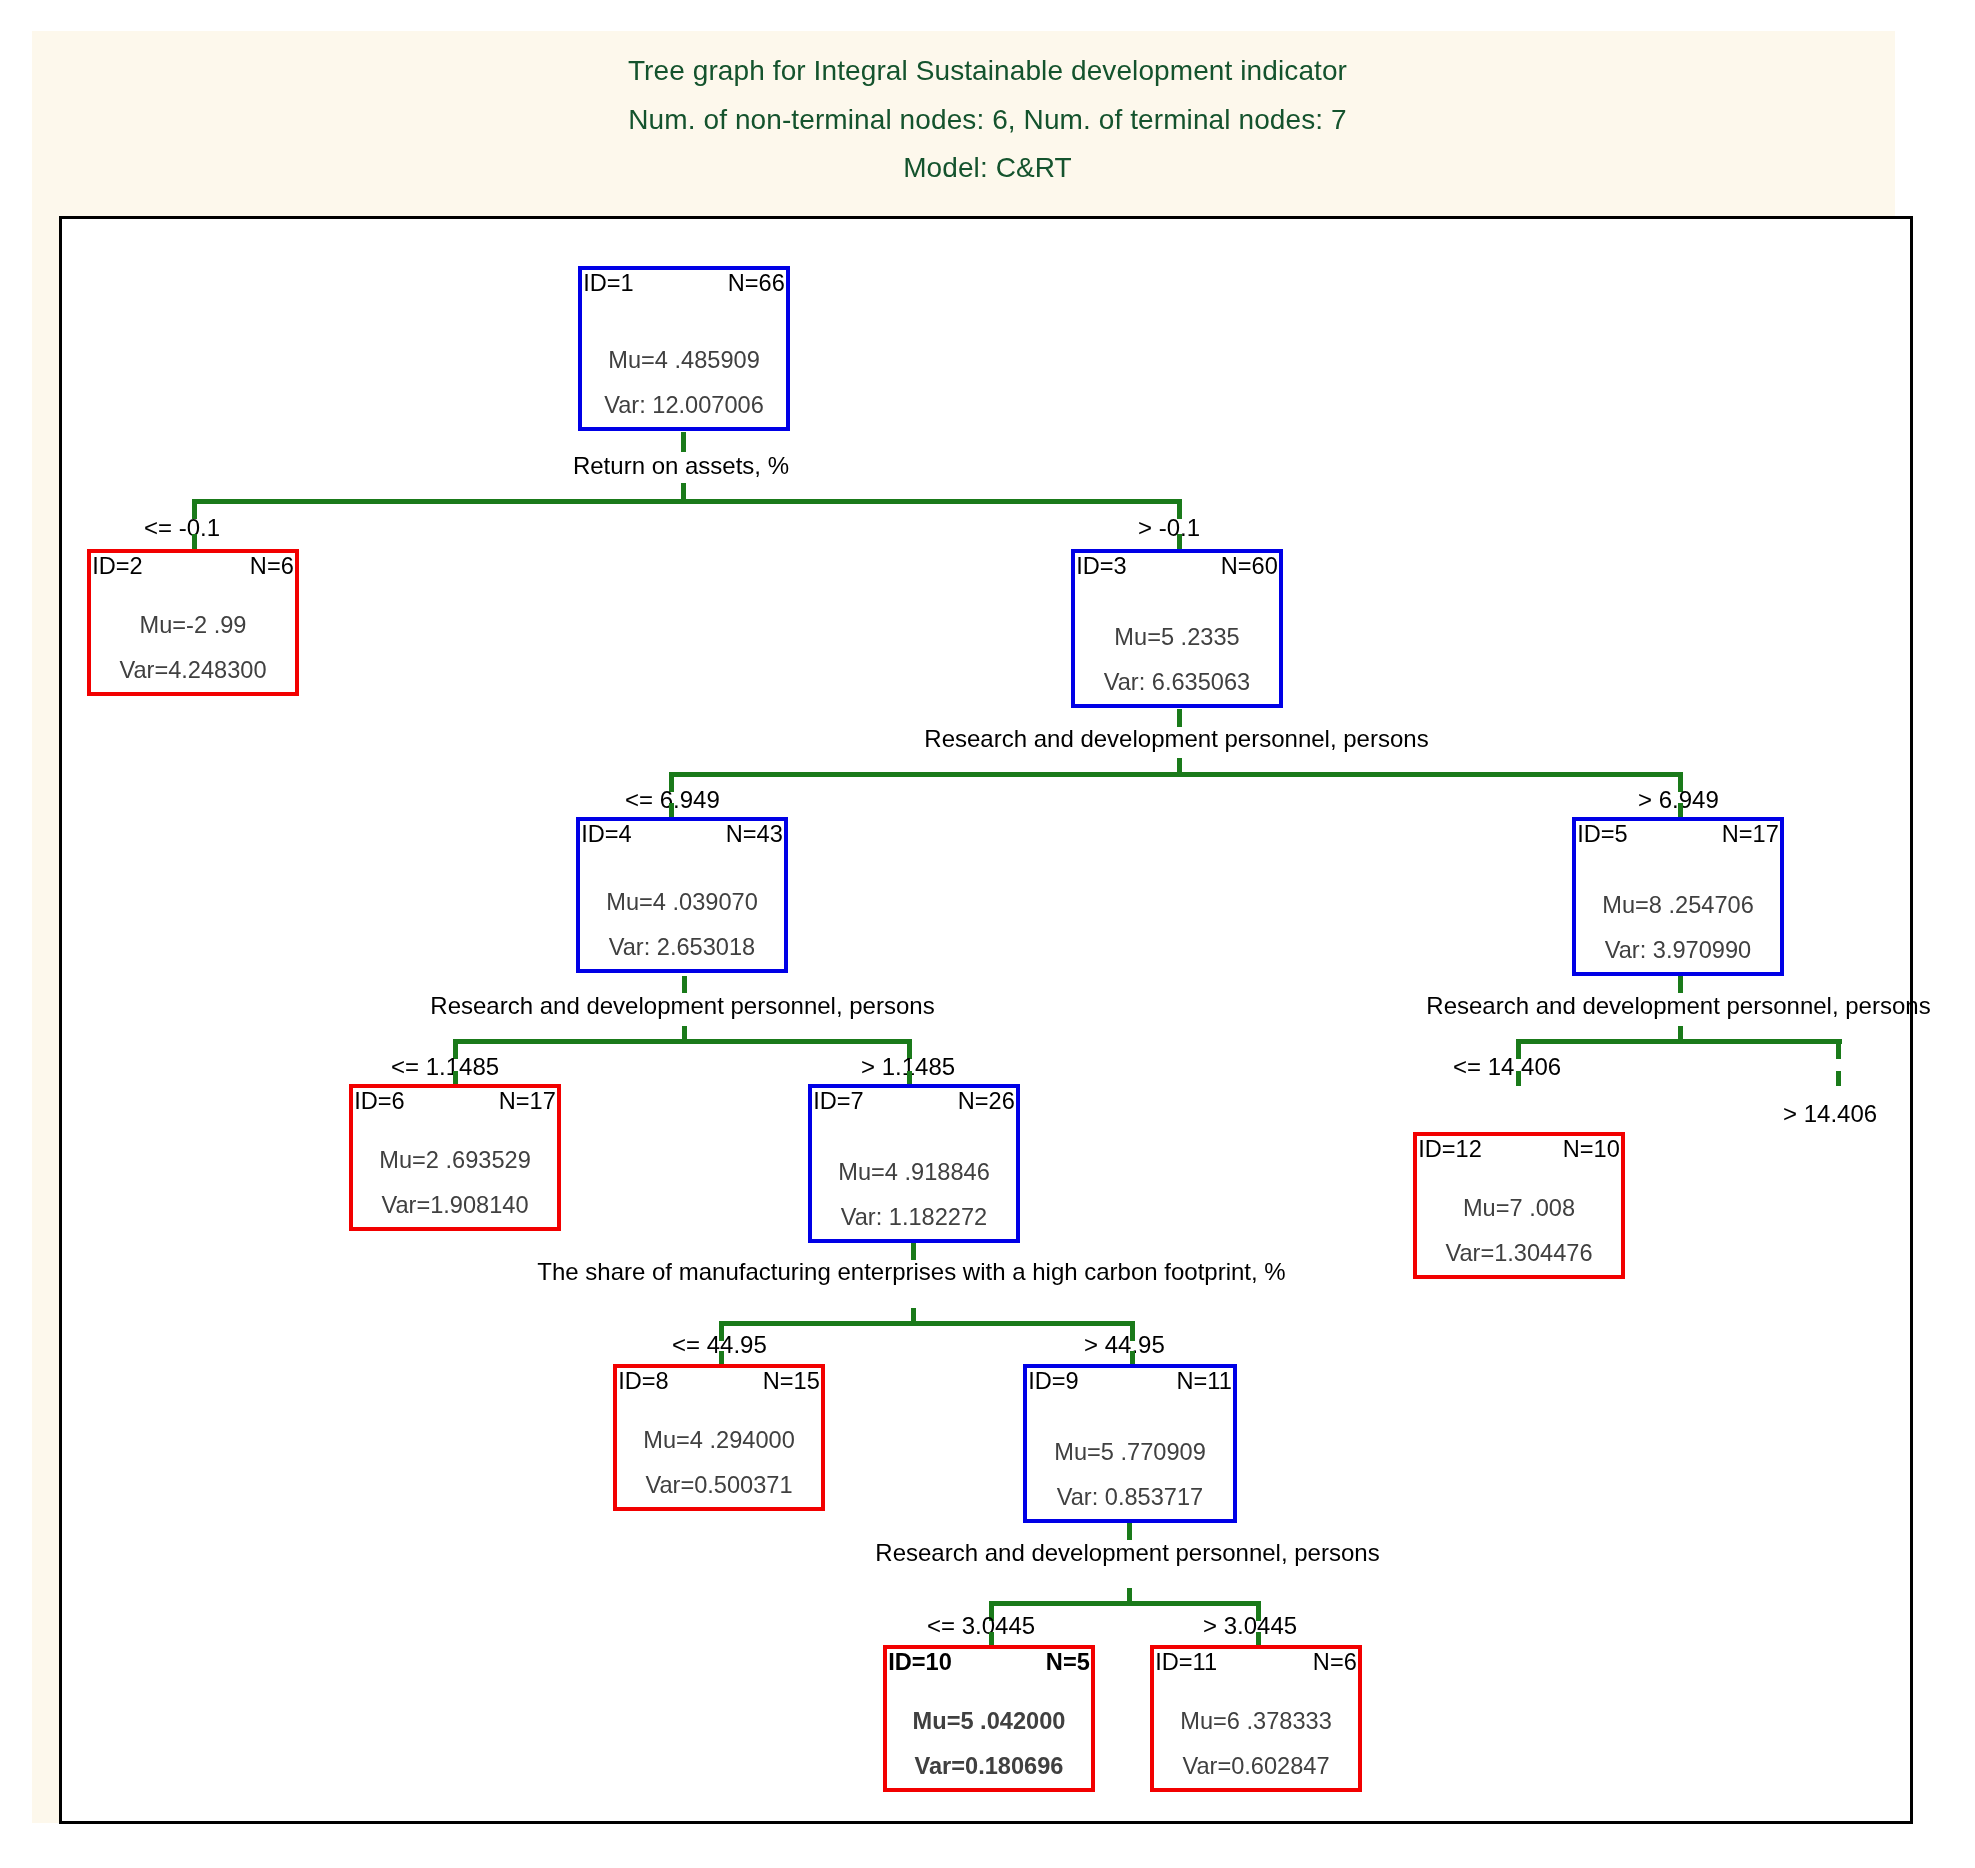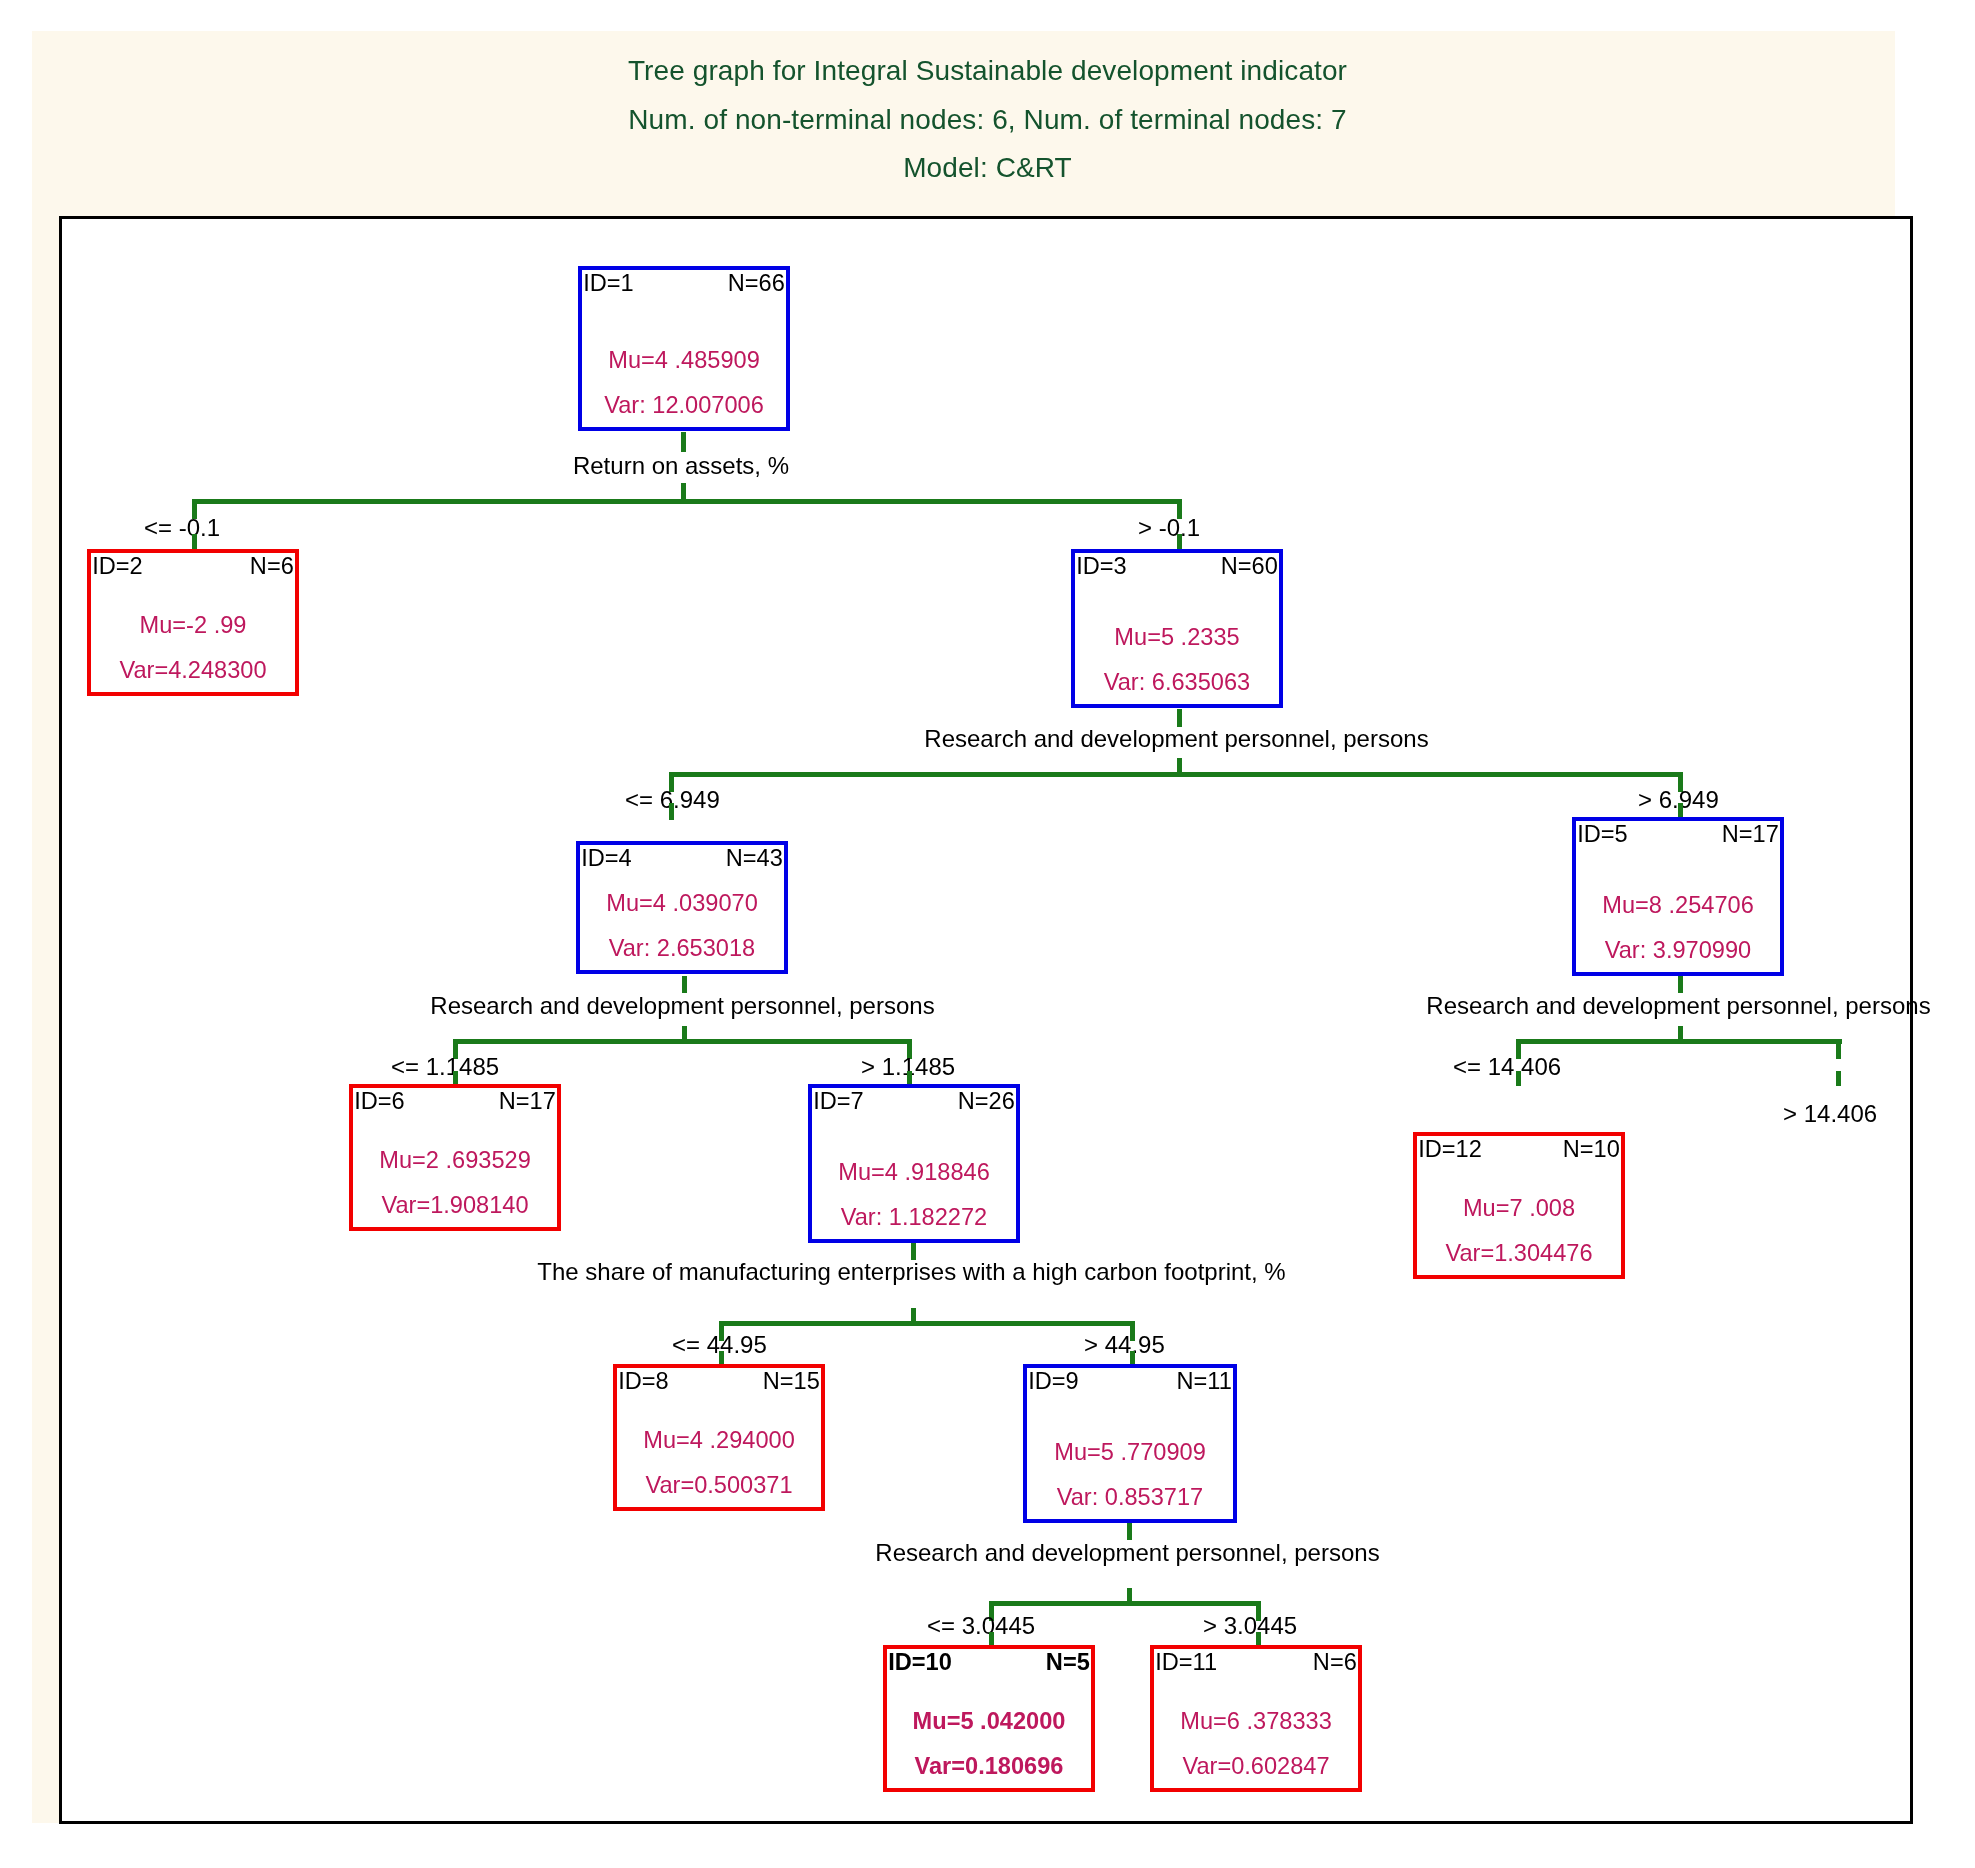--- a/index.html
+++ b/index.html
@@ -74,21 +74,21 @@
   .node-n { right: 1.2px; }
   .node-body {
     position: absolute;
     left: 0;
     right: 0;
     bottom: 9.4px;
     text-align: center;
   }
   .node-mu, .node-var {
     font-size: 23.6px;
-    color: #be185d;
+    color: #404040;
     line-height: 1.0;
     white-space: nowrap;
   }
   .node-mu { margin-bottom: 21px; }
 
   
   .hbar {
     position: absolute;
     background: #1A7A1A;
     height: 5.3px;
@@ -175,21 +175,21 @@
   <div class="split-label" style="left:852px; top:725px; width:649px;">Research and development personnel, persons</div>
   <div class="vtick" style="left:1177px; top:758px; height:16.5px;"></div>
   <div class="hbar" style="left:669px; top:772px; width:1014px;"></div>
   <div class="vtick" style="left:669px; top:772px; height:20px;"></div>
   <div class="vtick" style="left:1678px; top:772px; height:20px;"></div>
   <div class="branch-label" style="left:625px; top:786px;">&lt;= 6.949</div>
   <div class="branch-label" style="left:1638px; top:786px;">&gt; 6.949</div>
   <div class="vtick" style="left:669px; top:803px; height:16.5px;"></div>
   <div class="vtick" style="left:1678px; top:803px; height:16.5px;"></div>
 
-  <div class="node internal" style="left:576px; top:841px; width:212px; height:133px;">
+  <div class="node internal" style="left:576px; top:817px; width:212px; height:156px;">
     <div class="node-head">
       <span class="node-id">ID=4</span>
       <span class="node-n">N=43</span>
     </div>
     <div class="node-body">
       <div class="node-mu">Mu=4 .039070</div>
       <div class="node-var">Var: 2.653018</div>
     </div>
   </div>
 

